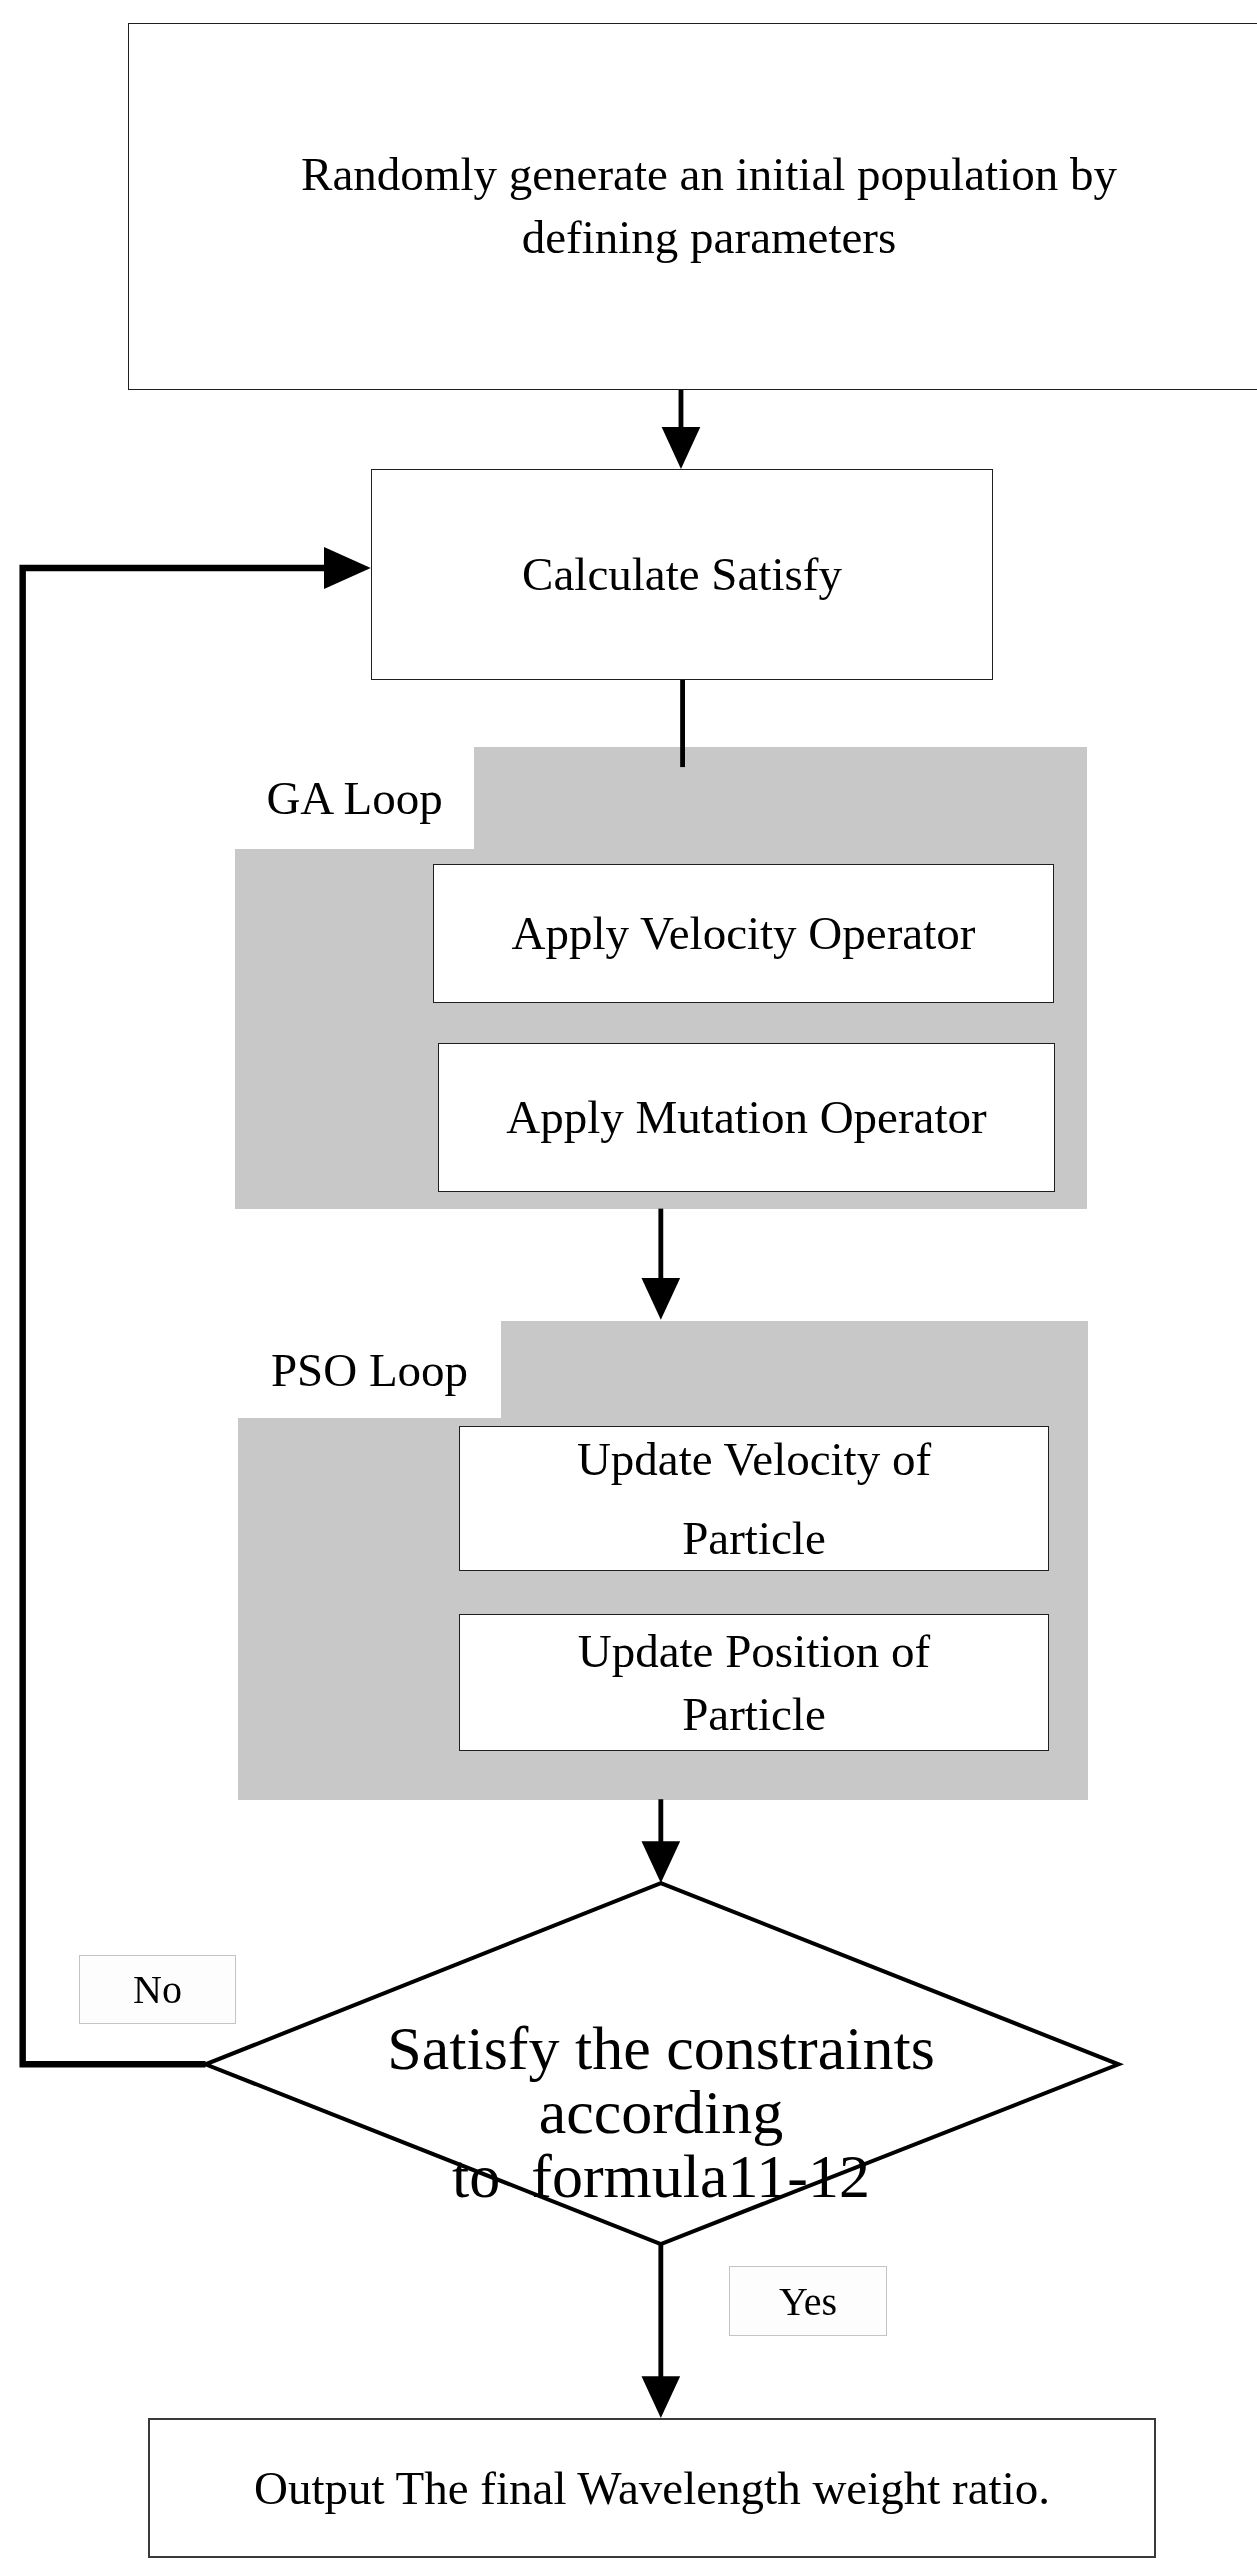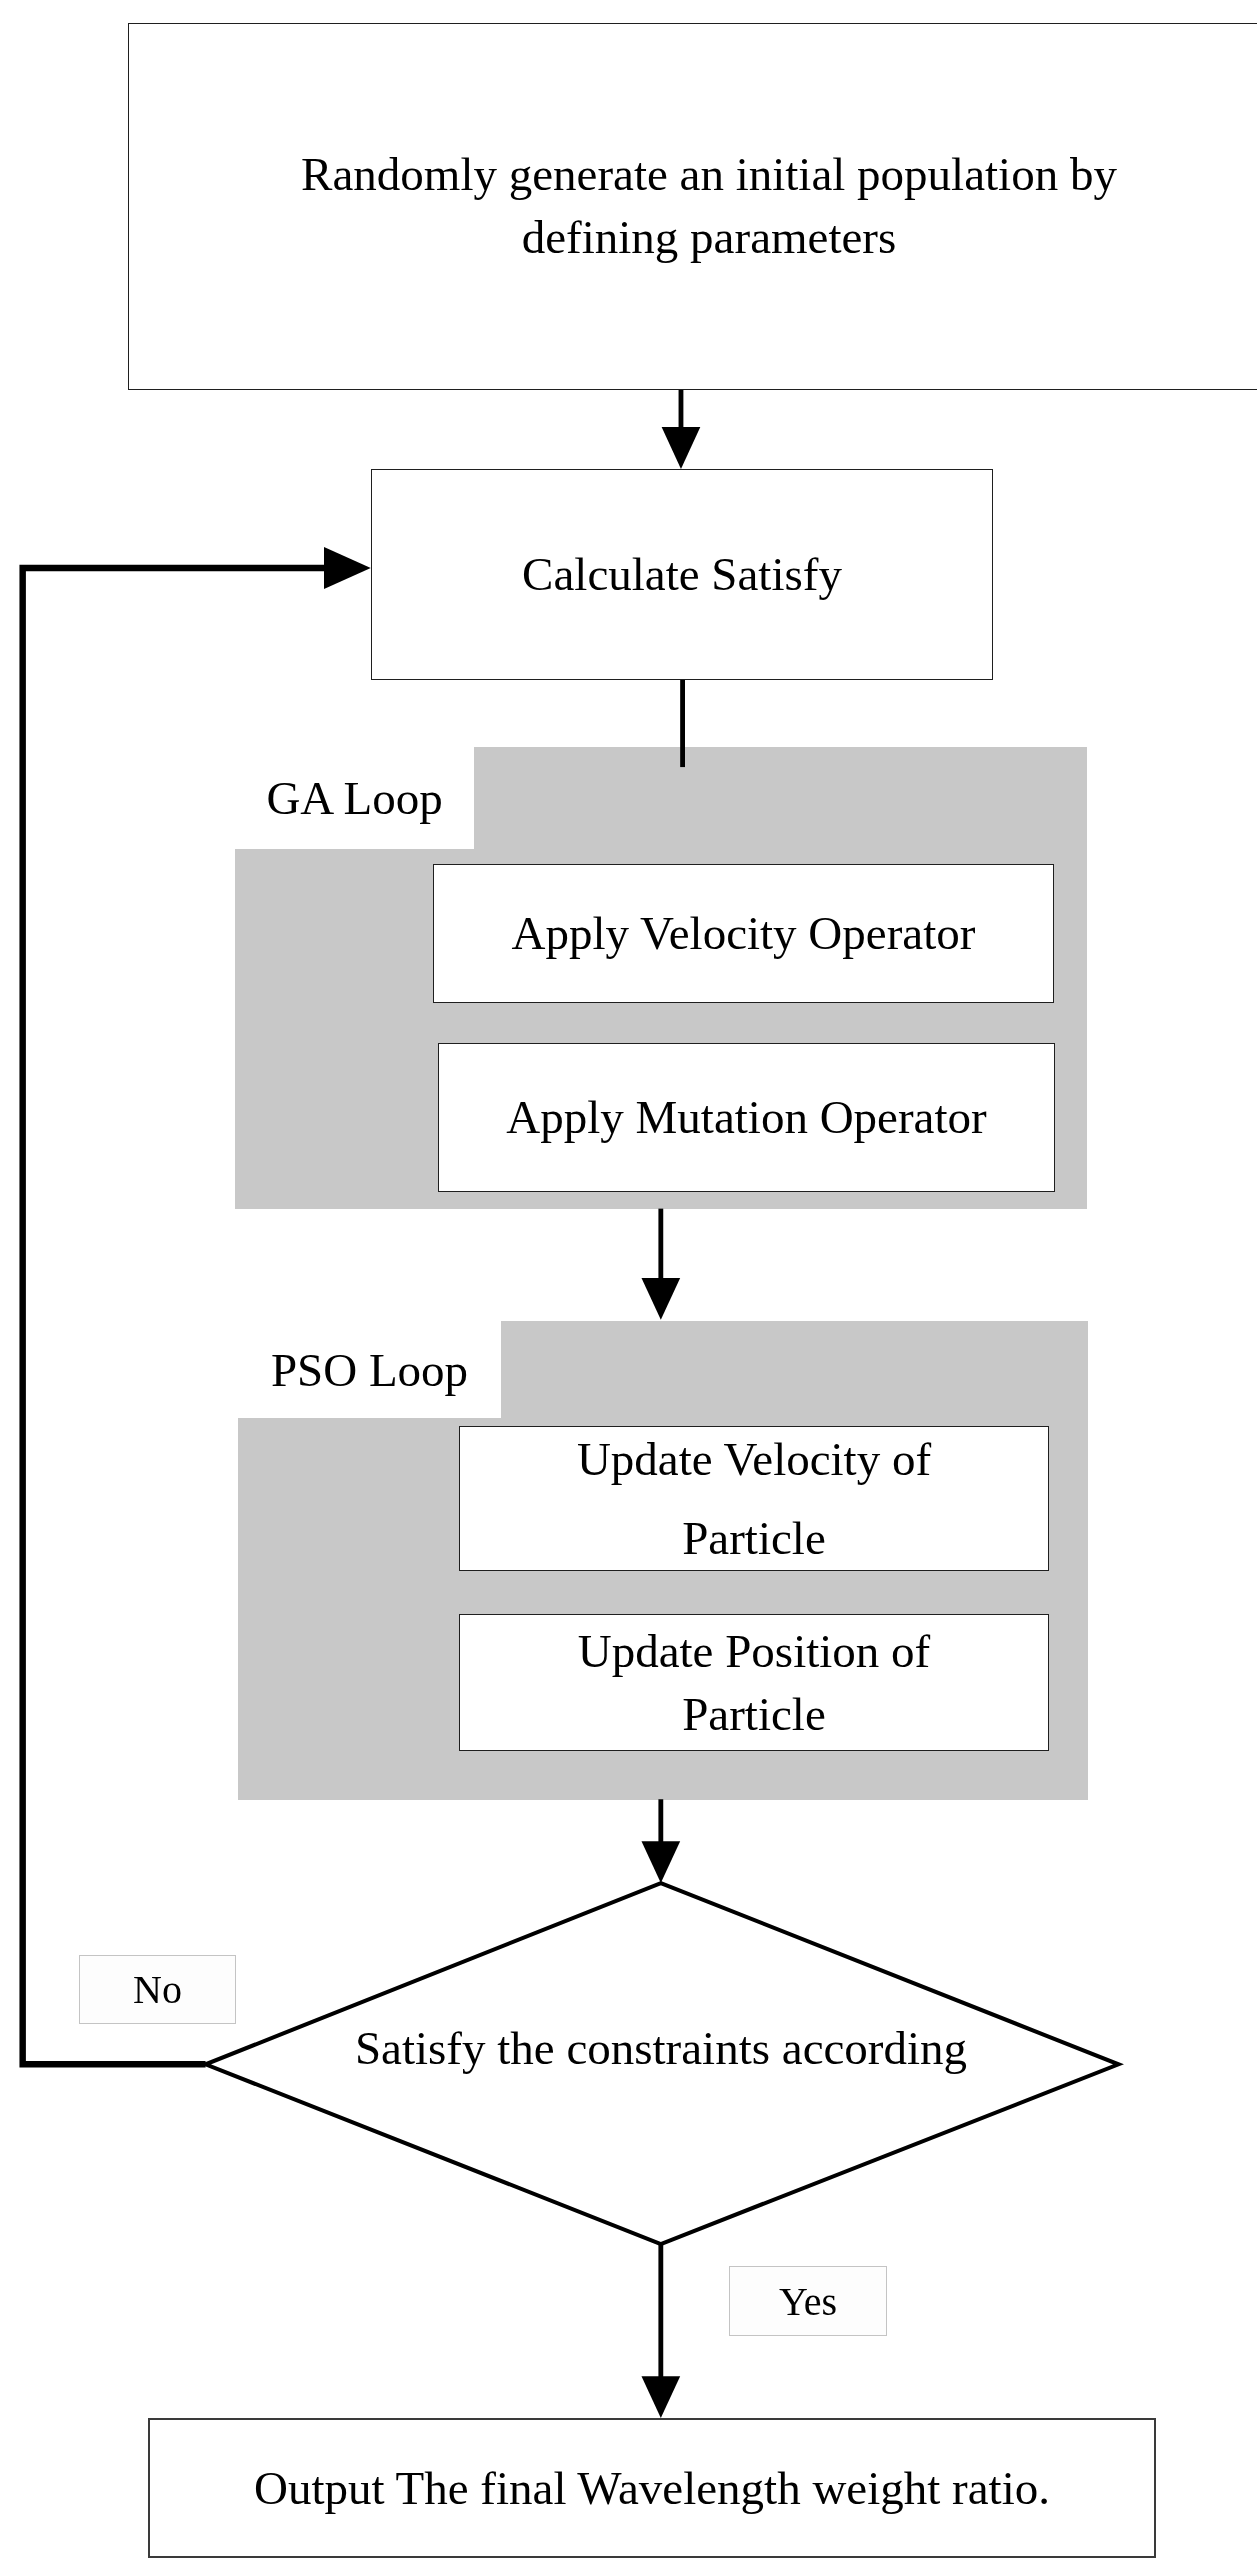--- a/index.html
+++ b/index.html
@@ -66,21 +66,21 @@
   #crossover-box    { left: 433px; top: 864px; width: 619px;  height: 137px; }
   #mutation-box     { left: 438px; top: 1043px; width: 615px;  height: 147px; }
   #pso-loop-region  { left: 238px; top: 1321px; width: 850px; height: 479px; }
   #pso-loop-label   { left: 238px; top: 1321px; width: 263px;  height: 97px; }
   #velocity-box     { left: 459px; top: 1426px; width: 588px;  height: 143px; gap: 16px; }
   #position-box     { left: 459px; top: 1614px; width: 588px;  height: 135px; }
   #decision-text {
     position: absolute;
     left: 258px; top: 2016px; width: 806px;
     text-align: center;
-    font-size: 47px;
+    font-size: 62px;
     line-height: 64px;
     z-index: 3;
   }
   #decision-text .pre { white-space: pre-wrap; }
   #no-label  { left: 79px;  top: 1955px; width: 155px; height: 67px; }
   #yes-label { left: 729px; top: 2266px; width: 156px; height: 68px; }
   #output-box { left: 148px; top: 2418px; width: 1004px; height: 136px; border-width: 2.4px; border-color: #3a3a3a; }
   .line2-block span { display: block; }
 </style>
 </head>
@@ -143,20 +143,21 @@
     <span>Particle</span>
   </div>
 
   <div class="box line2-block" id="position-box">
     <span>Update Position of</span>
     <span>Particle</span>
   </div>
 
   <div id="decision-text" class="line2-block">
     <span>Satisfy the constraints according</span>
+    <span class="pre">to  formula11-12</span>
   </div>
 
   <div class="edge-label" id="no-label">
     <span>No</span>
   </div>
   <div class="edge-label" id="yes-label">
     <span>Yes</span>
   </div>
 
   <div class="box" id="output-box">

